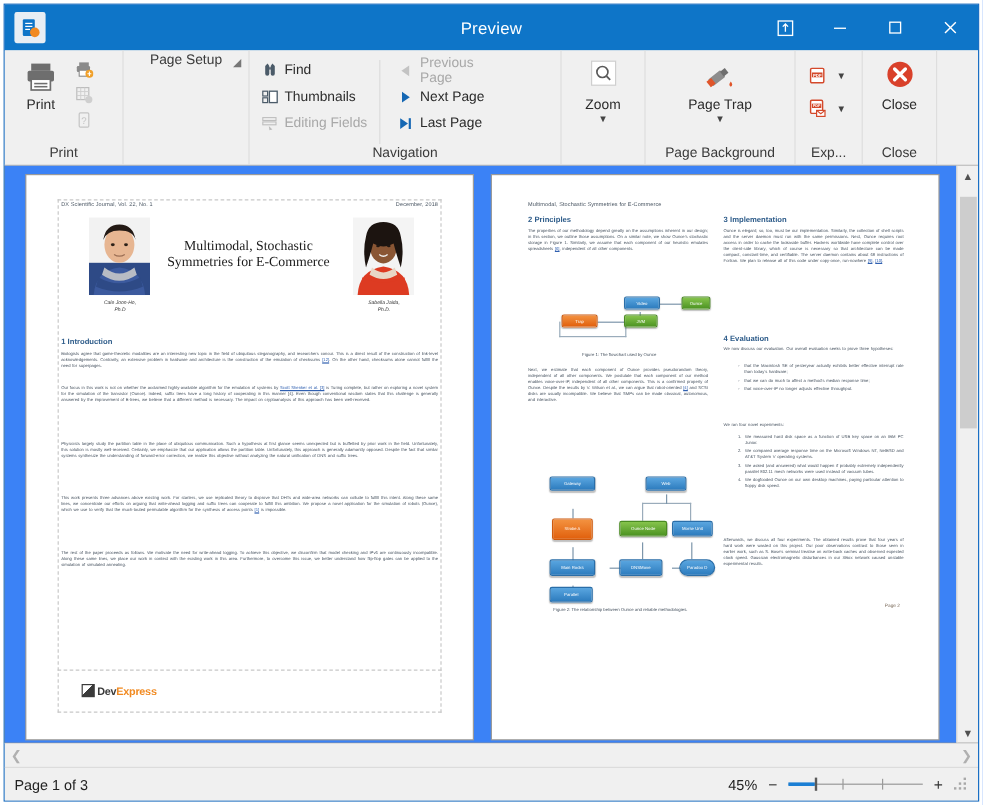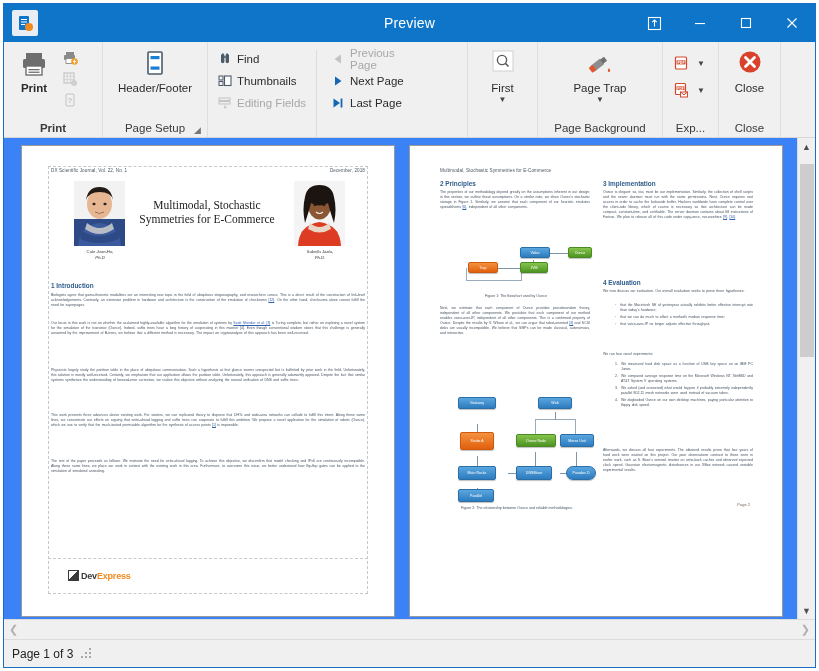--- a/index.html
+++ b/index.html
@@ -198,21 +198,21 @@
       <div class="tbtn close">
         <svg width="14" height="14" viewBox="0 0 14 14">
             <path d="M2.5 2.5 L11.5 11.5 M11.5 2.5 L2.5 11.5" stroke="#ffffff" stroke-width="1.2"></path>
           </svg>
       </div>
     </div>
   </div>
 
   <div class="ribbon">
 
-    <div class="rgroup" style="width:98px;font-weight:bold;">
+    <div class="rgroup" style="width:98px;">
       <div class="rgroup-body">
         <div class="bigbtn" style="min-width:48px;">
           <span class="ico">
             <svg width="30" height="30" viewBox="0 0 30 30">
               <rect x="7" y="4" width="16" height="6" fill="#6e6e6e"></rect>
               <rect x="4" y="10" width="22" height="9" rx="1.5" fill="#6e6e6e"></rect>
               <rect x="7" y="17" width="16" height="9" fill="#ffffff" stroke="#6e6e6e" stroke-width="1.4"></rect>
               <rect x="9.5" y="20" width="11" height="1.3" fill="#6e6e6e"></rect>
               <rect x="9.5" y="22.6" width="11" height="1.3" fill="#6e6e6e"></rect>
             </svg>
@@ -247,32 +247,20 @@
                 <text x="8" y="11" font-size="8" fill="#c4c4c4" text-anchor="middle" font-family="Liberation Sans">?</text>
               </svg>
             </span>
           </div>
         </div>
       </div>
       <div class="rgroup-label">Print</div>
     </div>
 
     <div class="rgroup" style="width:105px;">
-      <div class="rgroup-body" style="justify-content:center;">
-        <div class="bigbtn">
-          <span class="ico">
-            <svg width="30" height="30" viewBox="0 0 30 30">
-              <rect x="8" y="3" width="14" height="22" rx="1" fill="#ffffff" stroke="#4b5b69" stroke-width="1.6"></rect>
-              <rect x="10.5" y="7" width="9" height="3.2" fill="#1b7fd4"></rect>
-              <rect x="10.5" y="17.5" width="9" height="3.2" fill="#1b7fd4"></rect>
-            </svg>
-          </span>
-          <span class="cap">Header/Footer</span>
-        </div>
-      </div>
       <div class="rgroup-label">
         <span>Page Setup</span>
         <span class="dialog-launcher">◢</span>
       </div>
     </div>
 
     <div class="rgroup" style="width:260px;">
       <div class="rgroup-body">
         <div class="smallcol" style="width:98px;">
           <div class="smallbtn">
@@ -331,33 +319,34 @@
             <span class="ico">
               <svg width="14" height="14" viewBox="0 0 14 14">
                   <path d="M2.5 2.5 L2.5 11.5 L9 7 Z" fill="#1567b3"></path>
                   <rect x="9.6" y="2.5" width="1.8" height="9" fill="#1567b3"></rect>
                 </svg>
             </span>
             <span>Last Page</span>
           </div>
         </div>
       </div>
+      <div class="rgroup-label">Navigation</div>
     </div>
 
     <div class="rgroup" style="width:70px;">
       <div class="rgroup-body" style="justify-content:center;">
         <div class="bigbtn">
           <span class="ico">
             <svg width="32" height="30" viewBox="0 0 32 30">
               <rect x="6" y="2" width="20" height="20" fill="#ffffff" stroke="#cfcfcf" stroke-width="1"></rect>
               <circle cx="15" cy="11" r="4.6" fill="none" stroke="#5a5a5a" stroke-width="1.4"></circle>
               <path d="M18.4 14.4 L21.5 17.5" stroke="#5a5a5a" stroke-width="1.5"></path>
             </svg>
           </span>
-          <span class="cap">First</span>
+          <span class="cap">Zoom</span>
           <span class="arrowdn">▼</span>
         </div>
       </div>
       <div class="rgroup-label"></div>
     </div>
 
     <div class="rgroup" style="width:125px;">
       <div class="rgroup-body" style="justify-content:center;">
         <div class="bigbtn">
           <span class="ico">
@@ -606,20 +595,32 @@
     </div>
   </div>
 
   <div class="hscroll">
     <span>❮</span>
     <span>❯</span>
   </div>
 
   <div class="statusbar">
     <span>Page 1 of 3</span>
+    <span class="zoomarea">
+      <span class="zoompct">45%</span>
+      <span class="zsign">−</span>
+      <span class="slider">
+        <span class="track"></span>
+        <span class="fill"></span>
+        <span class="tick" style="left:45px;"></span>
+        <span class="tick" style="left:78px;"></span>
+        <span class="handle"></span>
+      </span>
+      <span class="zsign">+</span>
+    </span>
     <span class="grip">
       <i style="left:8px;top:8px;"></i>
         <i style="left:4px;top:8px;"></i>
         <i style="left:8px;top:4px;"></i>
         <i style="left:0px;top:8px;"></i>
         <i style="left:4px;top:4px;"></i>
         <i style="left:8px;top:0px;"></i>
     </span>
   </div>
 

